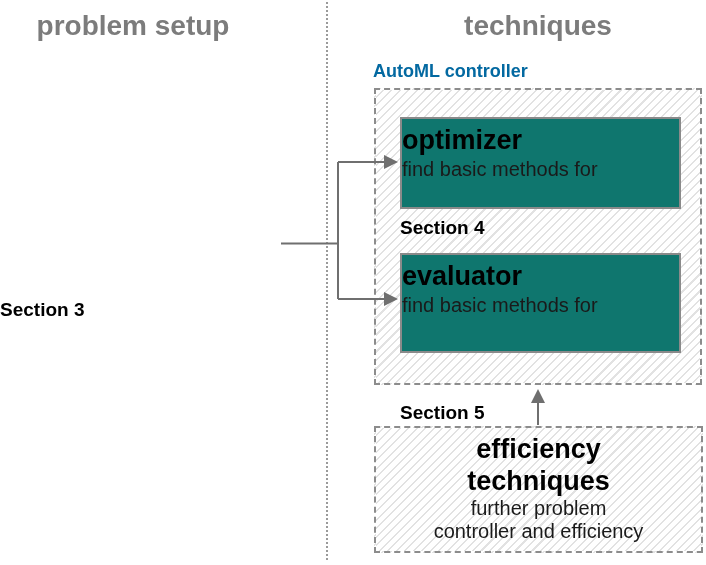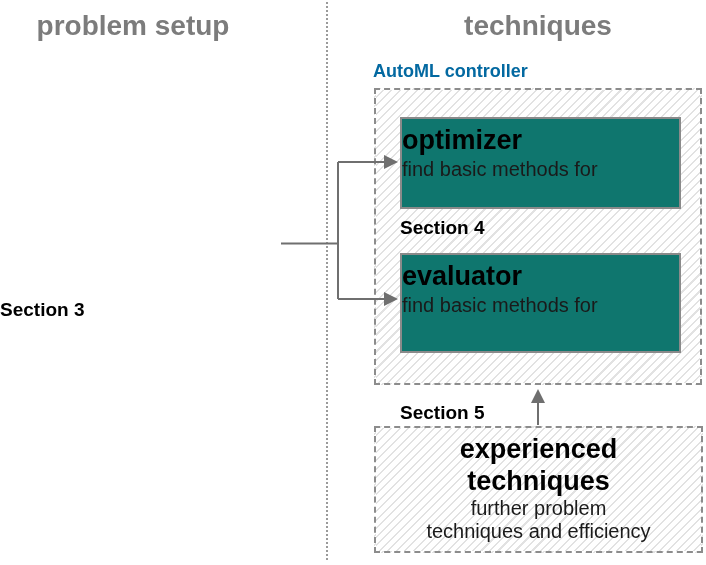--- a/index.html
+++ b/index.html
@@ -123,24 +123,24 @@
   </div>
   <div class="section-label section-4">Section 4</div>
 
   <div class="solid-box evaluator-box">
     <div class="box-title">evaluator</div>
     <div class="box-line">find basic methods for</div>
   </div>
   <div class="section-label section-5">Section 5</div>
 
   <div class="dashed-box hatch experienced-box">
-    <div class="box-title" style="line-height:32px;">experienced</div>
+    <div class="box-title" style="line-height:32px;">efficiency</div>
     <div class="box-title" style="line-height:32px;">techniques</div>
     <div class="box-line" style="line-height:23px;">further problem</div>
-    <div class="box-line" style="line-height:23px;">techniques and efficiency</div>
+    <div class="box-line" style="line-height:23px;">controller and efficiency</div>
   </div>
 
   <svg class="arrows-layer" width="706" height="565" viewBox="0 0 706 565" xmlns="http://www.w3.org/2000/svg">
     <defs>
       <marker id="arrowhead" markerWidth="7" markerHeight="7" refX="6" refY="3.5" orient="auto">
         <path d="M0,0 L7,3.5 L0,7 Z" fill="#6f6f6f"></path>
       </marker>
     </defs>
 
     <path d="M281,243.5 L338,243.5" stroke="#6f6f6f" stroke-width="2" fill="none"></path>

